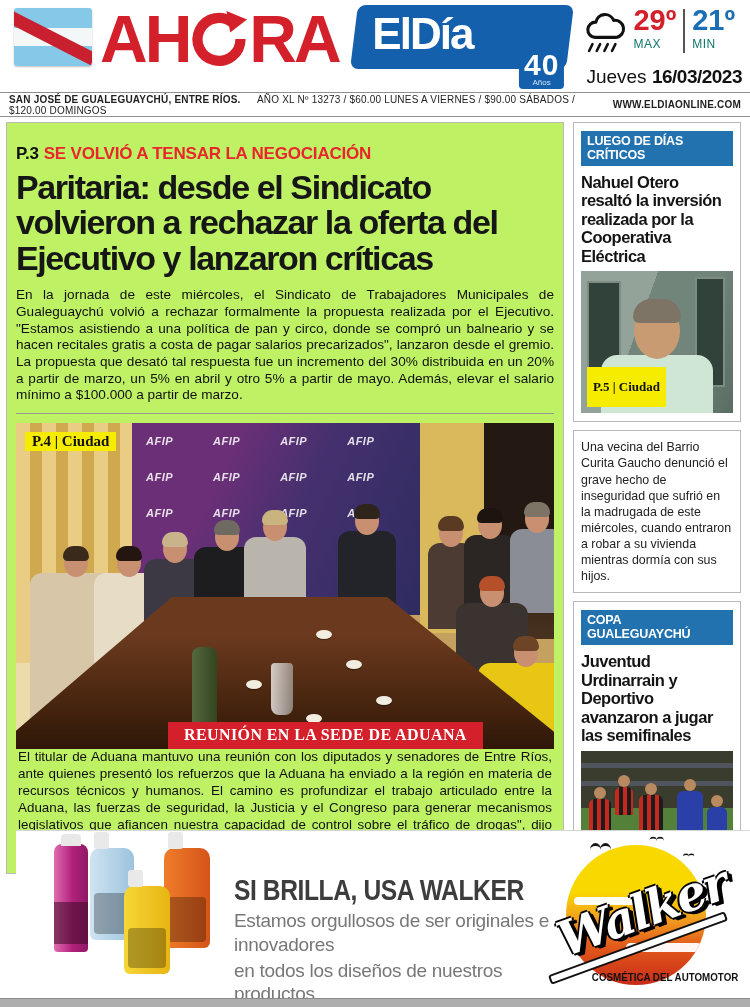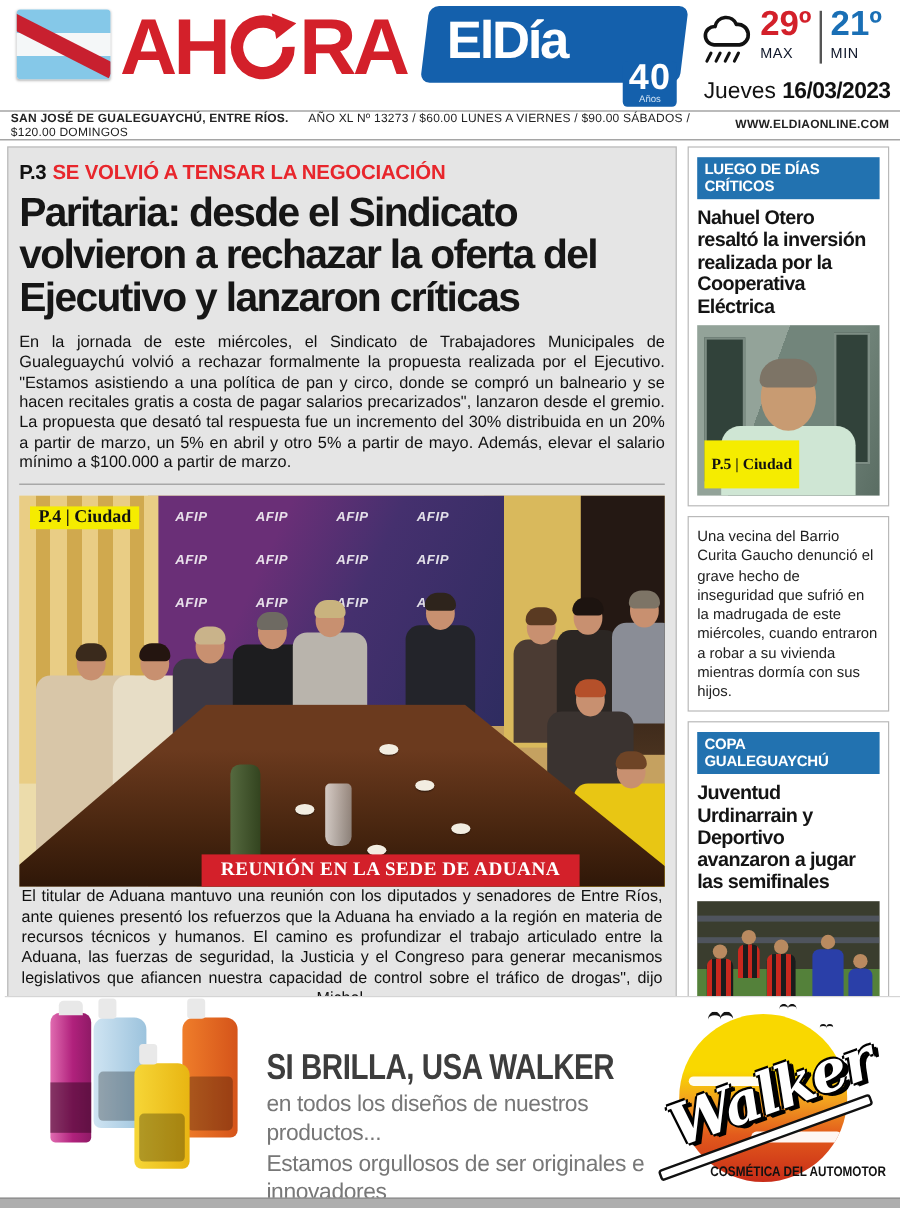--- a/index.html
+++ b/index.html
@@ -26,35 +26,35 @@
   .anniv { position:absolute; right:2px; bottom:-20px; background:#1460ac; border-radius:4px;
     padding:0 5px 2px 5px; transform:skewX(7deg); text-align:center; }
   .anniv .n40 { color:#fff; font-weight:bold; font-size:30px; line-height:.9; letter-spacing:1px; }
   .anniv .anios { color:#cfe2f4; font-size:8px; display:block; line-height:1; }
   .weather { position:absolute; right:8px; top:6px; width:158px; }
   .weather-row { display:flex; align-items:flex-start; }
   .cloud-ico { width:46px; height:48px; margin-top:4px; }
   .temp-col { text-align:left; padding:0 7px; }
   .temp-max { color:#d3202a; font-weight:bold; font-size:29px; line-height:1; }
   .temp-min { color:#1a6fb5; font-weight:bold; font-size:29px; line-height:1; }
-  .temp-lbl { color:#0f172a; font-size:12px; letter-spacing:.5px; margin-top:2px; }
+  .temp-lbl { color:#0f766e; font-size:12px; letter-spacing:.5px; margin-top:2px; }
   .temp-div { width:2px; height:44px; background:#555; margin-top:3px; }
   .date-line { margin-top:8px; text-align:right; font-size:19px; color:#111; white-space:nowrap; }
   .date-line b { letter-spacing:-.5px; }
 
   
   .strapline { height:25px; border-top:1px solid #8f8f8f; border-bottom:1px solid #8f8f8f;
     display:flex; justify-content:space-between; align-items:center; padding:0 9px;
     font-size:10px; color:#222; letter-spacing:.2px; }
   .strap-left b { margin-right:14px; }
   .strap-right { font-weight:bold; }
 
   
   .content { display:flex; gap:9px; padding:5px 6px 0 6px; align-items:flex-start; }
-  .main-col { width:558px; border:1px solid #b9b9b9; padding:11px 9px 4px 9px; background:#e5e5e5; }
+  .main-col { width:558px; border:1px solid #b9b9b9; padding:21px 9px 4px 9px; background:#bef264; }
   .kicker { font-size:17px; font-weight:bold; letter-spacing:-.2px; }
   .kicker .pageref { color:#111; margin-right:5px; }
   .kicker .kick-red { color:#e8262c; }
   .headline1 { font-size:34px; font-weight:bold; line-height:1.04; letter-spacing:-1.4px;
     color:#161616; margin:6px 0 11px 0; }
   .lede { font-size:13.6px; line-height:1.23; text-align:justify; color:#111; }
   .rule { border:none; border-top:1px solid #999; margin:9px 0; }
 
   
   .photo-main { position:relative; height:326px; overflow:hidden;
@@ -116,21 +116,21 @@
     width:48px; height:24px; border-radius:24px 24px 8px 8px; background:#7d7466; }
 
   .photo-soccer { background:linear-gradient(180deg,#3a3d2e 0 40%,#54813a 40% 60%,#3f6f28); }
   .photo-soccer .band { position:absolute; left:0; width:100%; height:5px; background:rgba(120,130,180,.35); }
   .player { position:absolute; border-radius:6px 6px 0 0; background:var(--shirt); }
   .player::before { content:""; position:absolute; left:50%; top:-12px; transform:translateX(-50%);
     width:12px; height:12px; border-radius:50%; background:#b98a60; }
   .ball { position:absolute; width:13px; height:13px; border-radius:50%; background:#f4f1e4; box-shadow:inset -2px -2px 2px rgba(0,0,0,.3); }
 
   
-  .footer-ad { position:absolute; left:4px; right:0; bottom:9px; height:168px; border-top:1px solid #d5d5d5; background:#fff; }
+  .footer-ad { position:absolute; left:16px; right:0; bottom:9px; height:168px; border-top:1px solid #d5d5d5; background:#fff; }
   .bottom-strip { position:absolute; left:0; right:0; bottom:0; height:9px; background:#aeaeae; border-top:1px solid #8a8a8a; }
 
   .products { position:absolute; left:16px; bottom:14px; width:190px; height:148px; }
   .aerosol { position:absolute; left:22px; bottom:32px; width:34px; height:108px; border-radius:8px 8px 4px 4px;
     background:linear-gradient(90deg,#e06bb0,#b0217c 55%,#8f1a66); }
   .aerosol::before { content:""; position:absolute; top:-10px; left:7px; width:20px; height:12px;
     border-radius:4px 4px 0 0; background:#e8e8e8; }
   .aerosol::after { content:""; position:absolute; bottom:8px; left:0; width:100%; height:42px;
     background:rgba(60,10,40,.55); }
   .spray { position:absolute; border-radius:10px 10px 6px 6px; }
@@ -323,22 +323,22 @@
 <div class="footer-ad">
   <div class="products">
     <div class="aerosol"></div>
     <div class="spray blue"></div>
     <div class="spray orange"></div>
     <div class="spray yellow"></div>
   </div>
 
   <div class="ad-copy">
     <div class="ad-slogan">SI BRILLA, USA WALKER</div>
+    <div class="ad-line">Estamos orgullosos de ser originales e innovadores</div>
     <div class="ad-line">en todos los diseños de nuestros productos...</div>
-    <div class="ad-line">Estamos orgullosos de ser originales e innovadores</div>
 
   </div>
 
   <div class="ad-logo">
     <div class="sun">
       <div class="cloudband" style="left:8px; top:52px; width:70px; height:8px;"></div>
       <div class="cloudband" style="left:60px; top:98px; width:76px; height:9px;"></div>
     </div>
     <div class="bird" style="left:52px; top:8px;"></div>
     <div class="bird" style="left:108px; top:0; transform:scale(.7);"></div>

